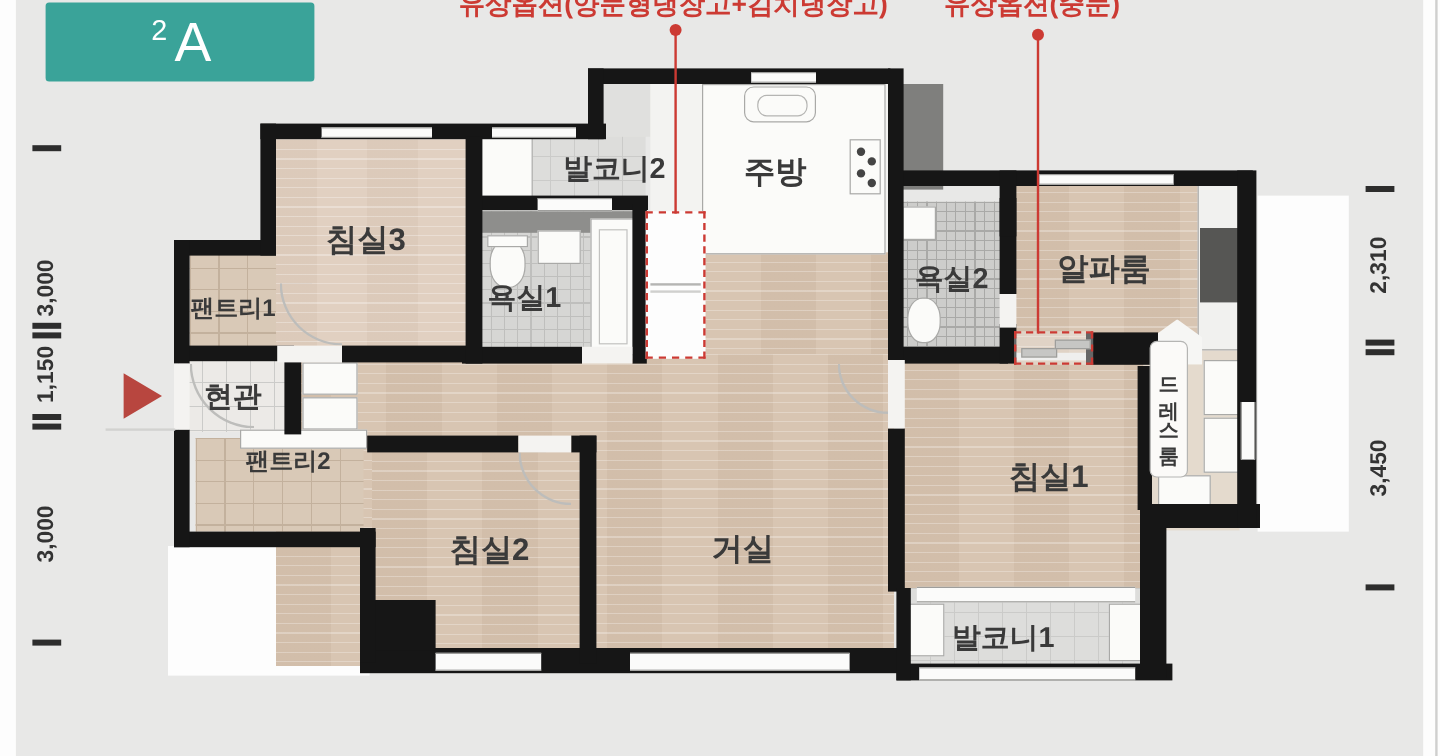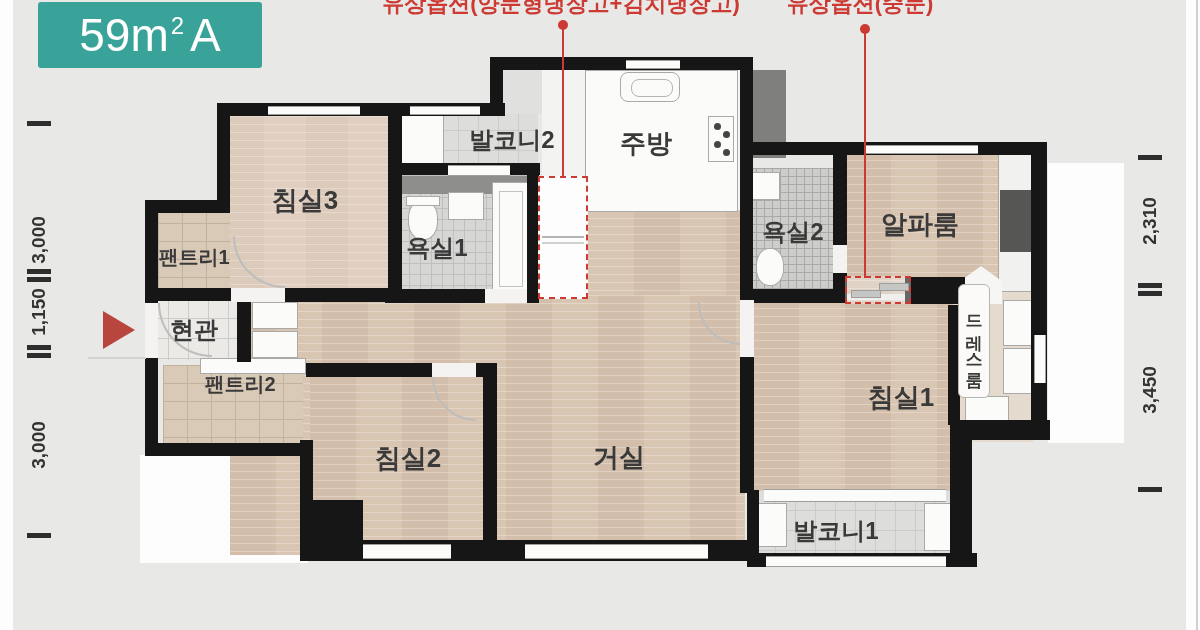--- a/index.html
+++ b/index.html
@@ -193,21 +193,21 @@
   <div class="rlabel md" style="left:512px;top:140px">발코니2</div>
   <div class="rlabel" style="left:646px;top:143px">주방</div>
   <div class="rlabel md" style="left:437px;top:248px">욕실1</div>
   <div class="rlabel md" style="left:793px;top:232px">욕실2</div>
   <div class="rlabel" style="left:920px;top:224px">알파룸</div>
   <div class="rlabel sm" style="left:194px;top:257px">팬트리1</div>
   <div class="rlabel md" style="left:194px;top:330px">현관</div>
   <div class="rlabel sm" style="left:240px;top:384px">팬트리2</div>
   <div class="rlabel" style="left:408px;top:458px">침실2</div>
   <div class="rlabel" style="left:619px;top:457px">거실</div>
-  <div class="rlabel" style="left:901px;top:397px">침실1</div>
+  <div class="rlabel" style="left:874px;top:397px">침실1</div>
   <div class="rlabel md" style="left:836px;top:531px">발코니1</div>
   <div class="abs" style="left:958px;top:284px;width:32px;height:114px;background:#fbfaf8;border:1px solid #b5b5b3;border-radius:6px;box-sizing:border-box"></div>
   <div class="vtext" style="left:974px;top:341px">드레스룸</div>
 
   <div class="tick" style="left:27px;top:121px"></div>
   <div class="dimtext" style="left:39px;top:240px">3,000</div>
   <div class="tick" style="left:27px;top:269px"></div>
   <div class="tick" style="left:27px;top:277px"></div>
   <div class="dimtext" style="left:39px;top:312px">1,150</div>
   <div class="tick" style="left:27px;top:345px"></div>
@@ -216,18 +216,17 @@
   <div class="tick" style="left:27px;top:533px"></div>
 
   <div class="tick" style="left:1138px;top:155px"></div>
   <div class="dimtext" style="left:1150px;top:221px">2,310</div>
   <div class="tick" style="left:1138px;top:283px"></div>
   <div class="tick" style="left:1138px;top:291px"></div>
   <div class="dimtext" style="left:1150px;top:390px">3,450</div>
   <div class="tick" style="left:1138px;top:487px"></div>
 
   <div class="badge">
-    <span>59m</span>
       <sup>2</sup>
       <span>A</span>
   </div>
 
 </div>
 
 </body></html>

